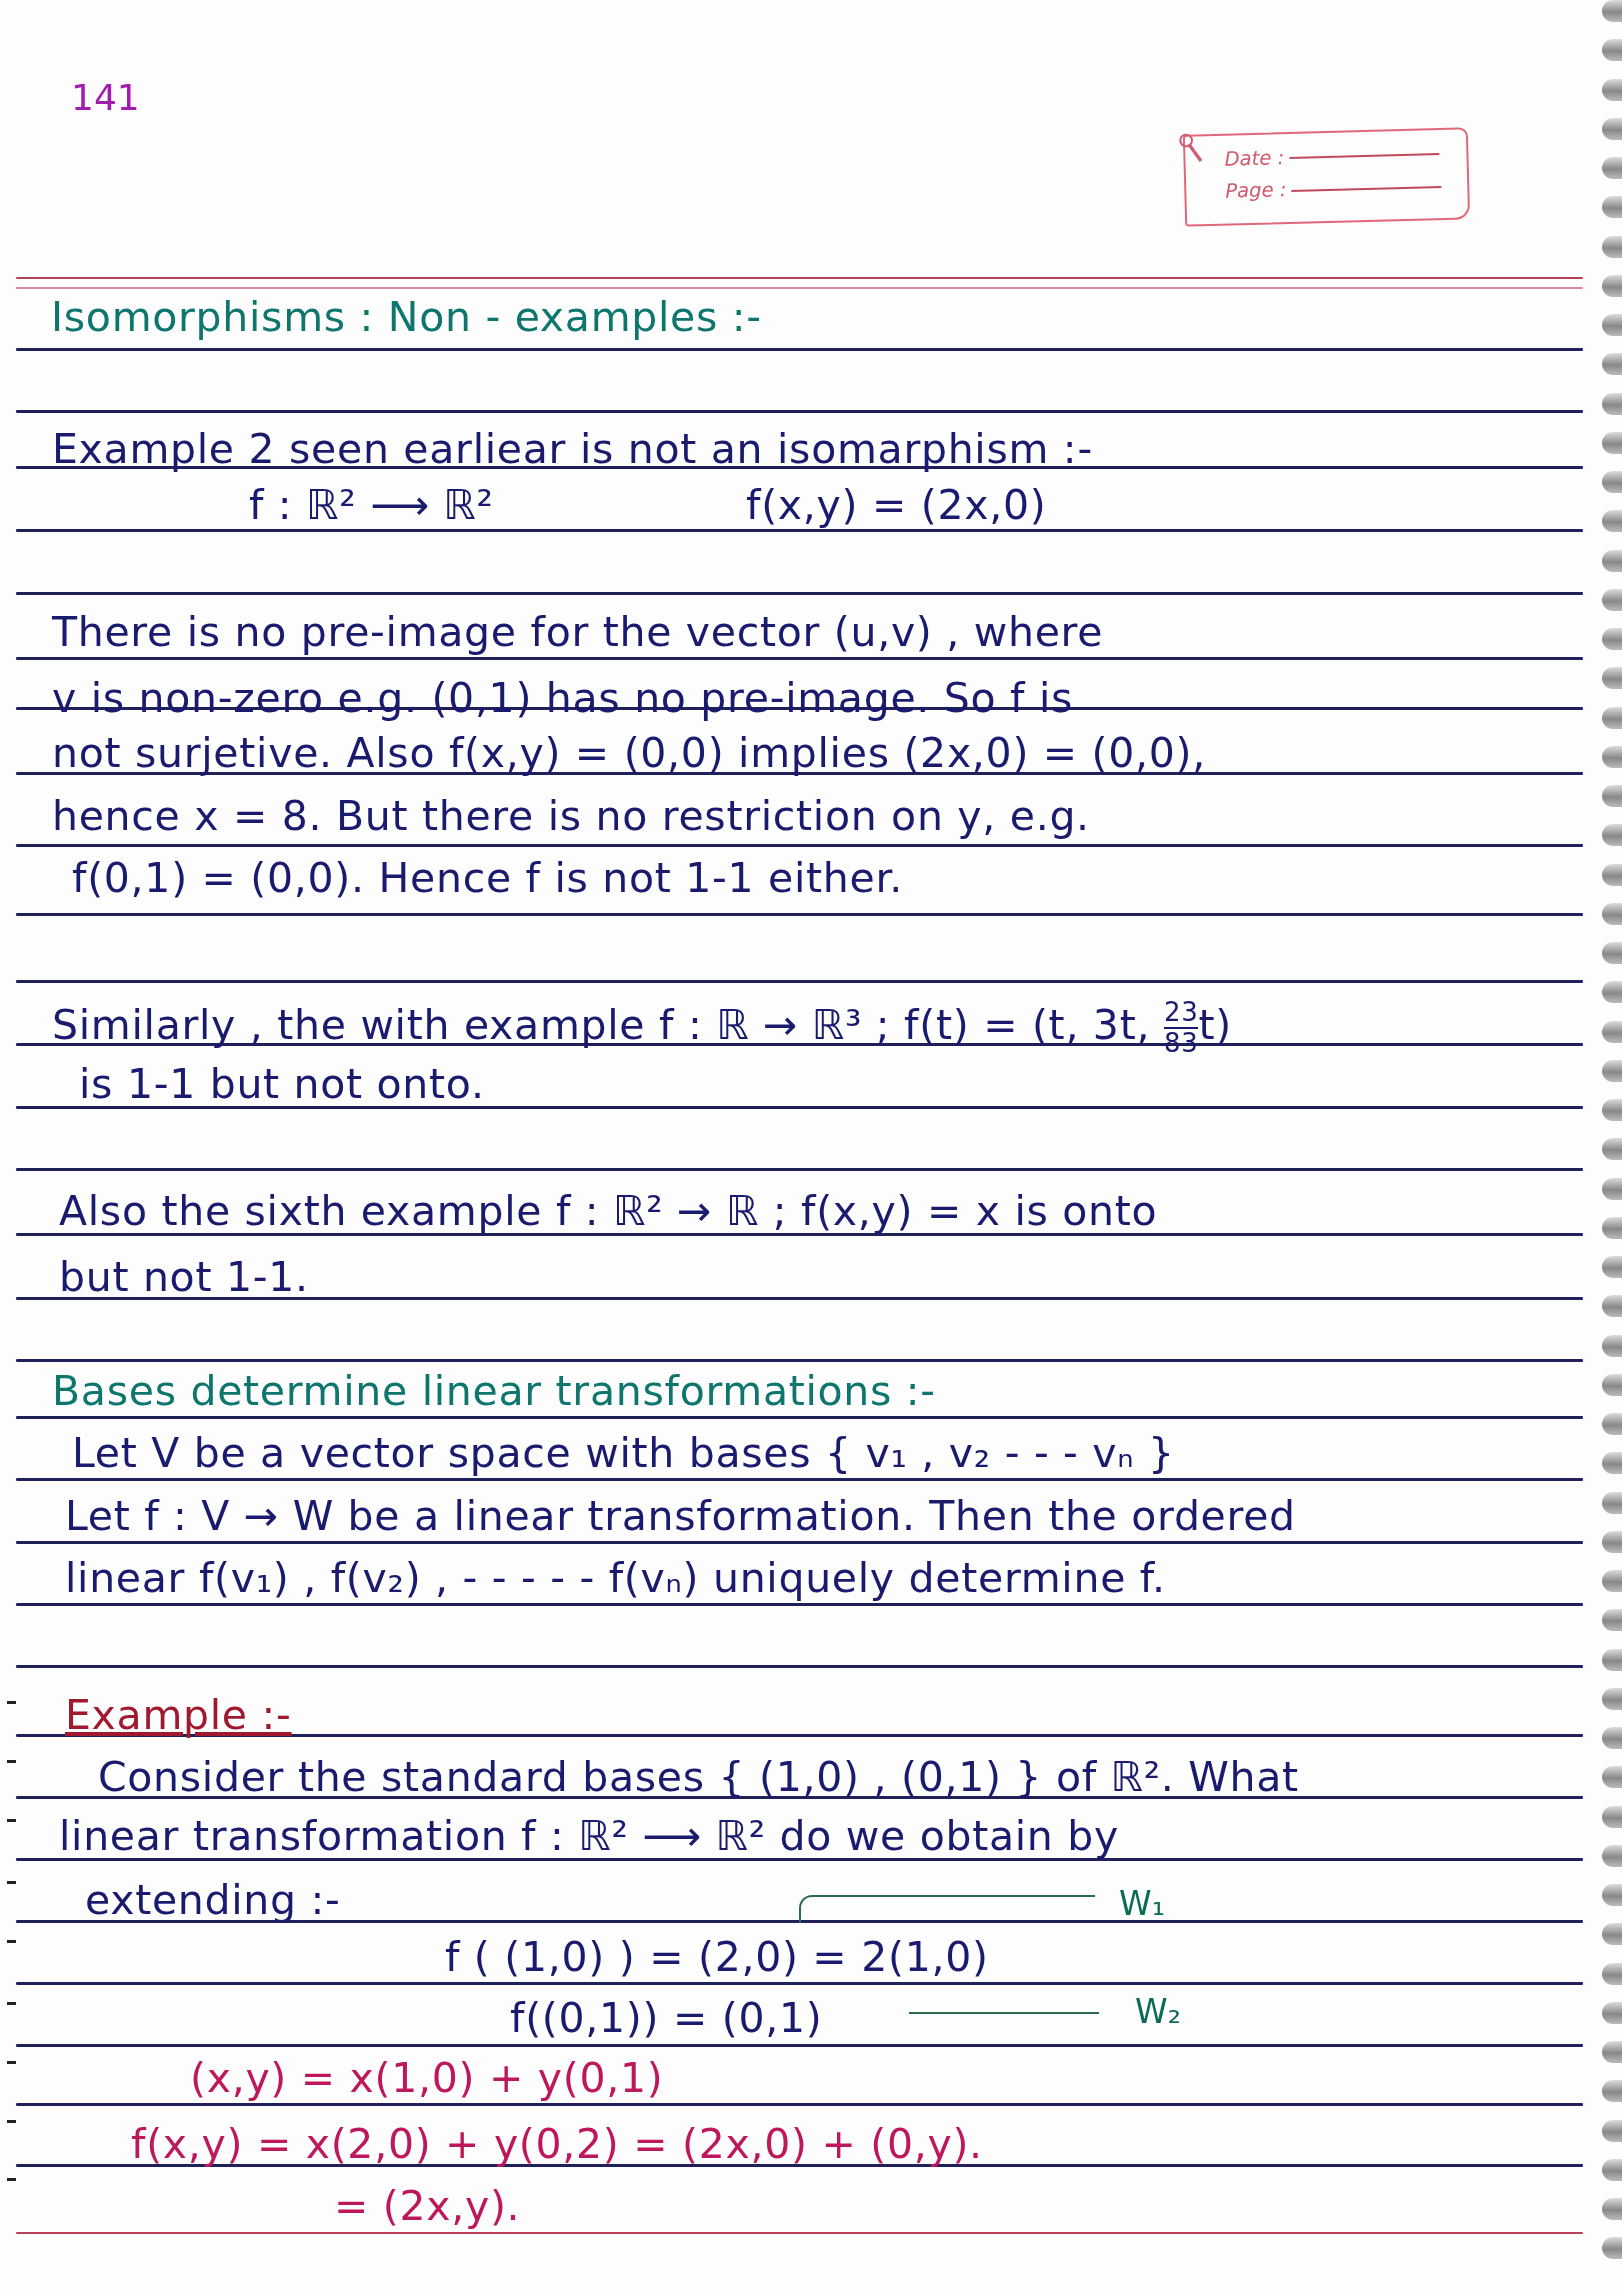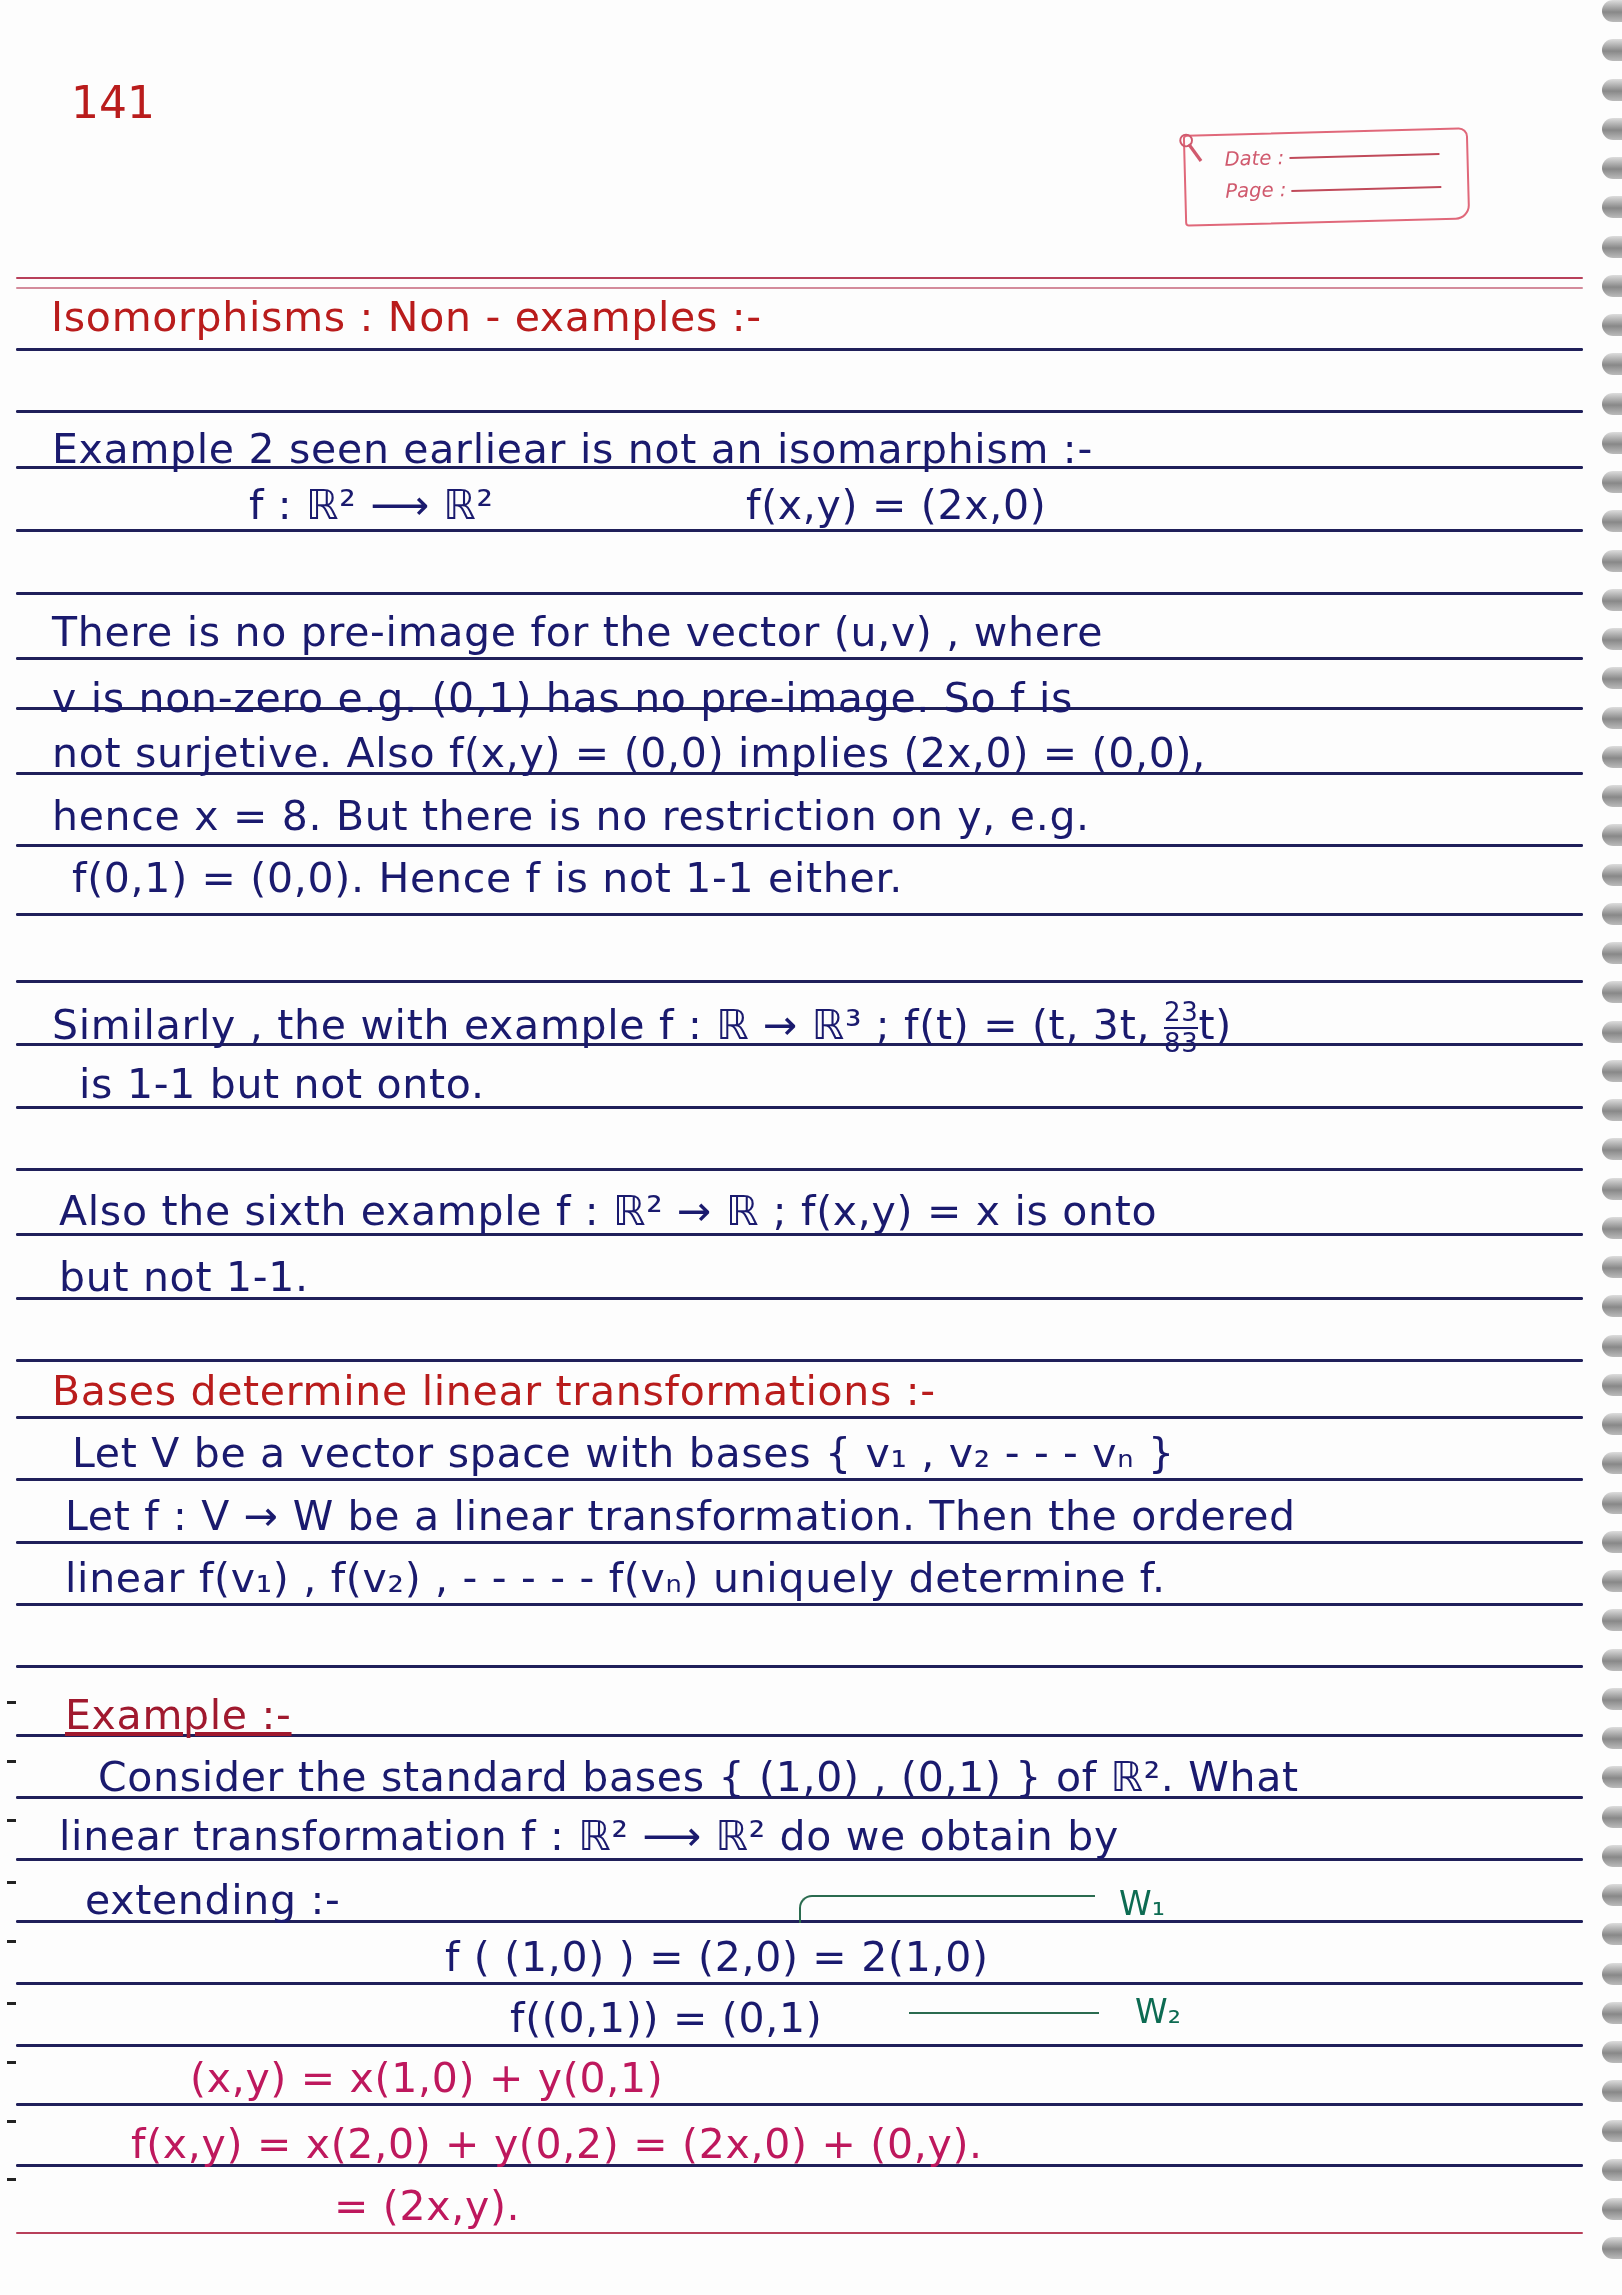--- a/index.html
+++ b/index.html
@@ -3,21 +3,21 @@
 <meta charset="utf-8">
 <style>
   html, body { margin: 0; padding: 0; }
   body {
     width: 1622px; height: 2295px; position: relative; overflow: hidden;
     background: #fdfdfd;
     font-family: "DejaVu Sans", sans-serif;
   }
   .page-number {
     position: absolute; left: 71px; top: 77px;
-    font-size: 44px; color: #b91c1c; font-family: "DejaVu Sans", sans-serif;
+    font-size: 36px; color: #a21caf; font-family: "DejaVu Sans", sans-serif;
   }
   .date-stamp {
     position: absolute; left: 1184px; top: 131px; width: 281px; height: 88px;
     border: 2.6px solid #e0687a; border-radius: 3.9px 9.2px 14.4px 3.9px;
     transform: rotate(-1.5deg);
   }
   .date-stamp .pin {
     position: absolute; left: -7.9px; top: -3.9px; width: 30px; height: 30px;
   }
   .date-stamp .row {
@@ -35,21 +35,21 @@
   .rule.red { background: #b8405a; height: 2px; }
   .spiral {
     position: absolute; right: 0; width: 19.6px; height: 22px;
     border-radius: 11.8px 0 0 11.8px; background: linear-gradient(#ddd, #888 55%, #bbb);
   }
   .line {
     position: absolute; white-space: nowrap;
     font-family: "DejaVu Sans", sans-serif; font-size: 41px;
     color: #1a1a6e; letter-spacing: 0.7px;
   }
-  .line.heading { color: #b91c1c; text-align: right; }
+  .line.heading { color: #0f766e; text-align: right; }
   .line.red { color: #a0192e; text-decoration: underline; }
   .line.green { color: #be185d; }
   .annotation {
     position: absolute; font-family: "DejaVu Sans", sans-serif; font-size: 33px; color: #0d6b52;
   }
   .bracket-line {
     position: absolute; border-top: 2.6px solid #2a6b4f; border-left: 2.6px solid #2a6b4f;
     border-radius: 13px 0 0 0;
   }
   .dash-line { position: absolute; height: 2px; background: #2a6b4f; }

